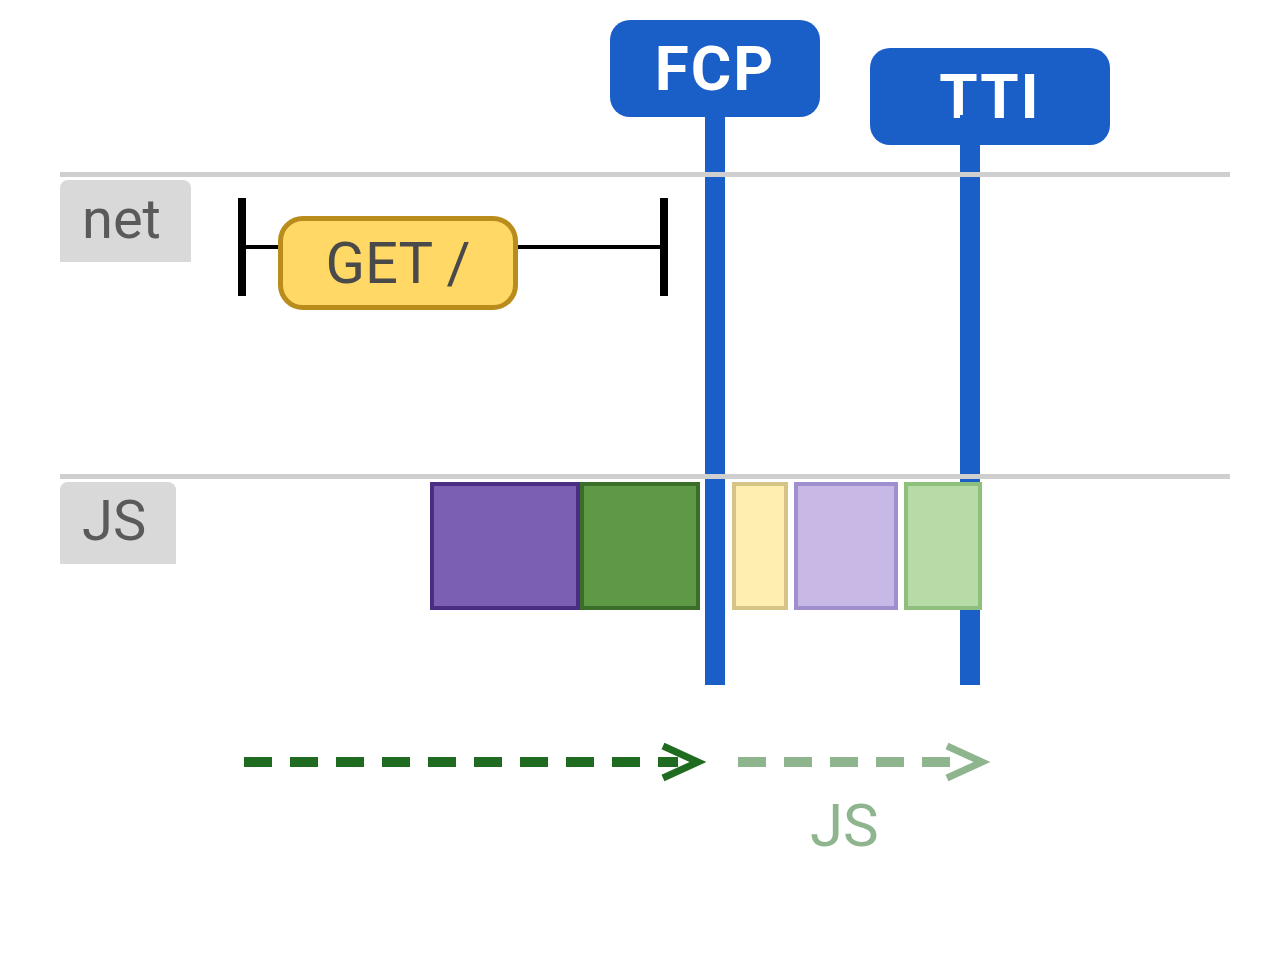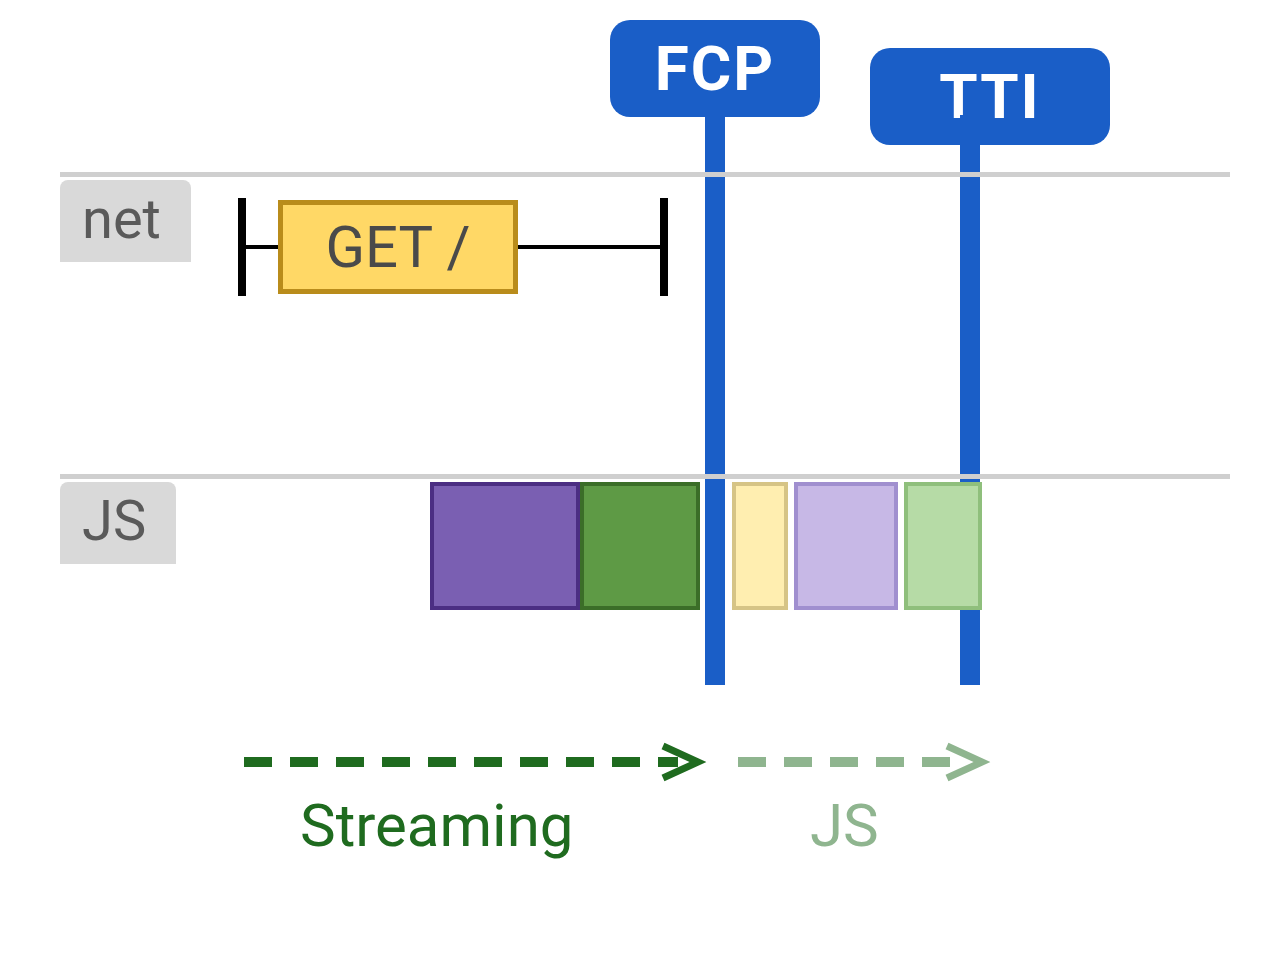--- a/index.html
+++ b/index.html
@@ -89,39 +89,38 @@
 
   <div class="badge" style="left:870px; top:20px; width:240px;margin-top:28px;">TTI</div>
   <div class="vline" style="left:960px; top:115px; height:570px;"></div>
 
   <div class="lane-line" style="left:60px; top:172px; width:1170px;"></div>
   <div class="lane-label" style="left:60px; top:180px;">net</div>
 
   <div class="net-bar-tick" style="left:238px; top:198px; height:98px;"></div>
   <div class="net-bar-line" style="left:244px; top:245px; width:420px;"></div>
   <div class="net-bar-tick" style="left:660px; top:198px; height:98px;"></div>
-  <div class="net-box" style="left:278px; top:200px; width:240px; height:94px;">
+  <div class="net-box" style="left:278px; top:216px; width:240px; height:94px;border-radius:25px;">
     <span>GET /</span>
   </div>
 
   <div class="lane-line" style="left:60px; top:474px; width:1170px;"></div>
   <div class="lane-label" style="left:60px; top:482px;">JS</div>
 
   <div class="js-block" style="left:430px; top:482px; width:150px; height:128px; background:#7a5fb2; border-color:#4b2e83;"></div>
   <div class="js-block" style="left:580px; top:482px; width:120px; height:128px; background:#5e9a45; border-color:#3b6e28;"></div>
 
   <div class="js-block" style="left:732px; top:482px; width:56px; height:128px; background:#ffeeb0; border-color:#d6c486;"></div>
   <div class="js-block" style="left:794px; top:482px; width:104px; height:128px; background:#c7b8e6; border-color:#a08fcf;"></div>
   <div class="js-block" style="left:904px; top:482px; width:78px; height:128px; background:#b6dba6; border-color:#8fbf7c;"></div>
 
   <svg style="position:absolute; left:238px; top:742px; width:470px; height:40px;" viewBox="0 0 470 40">
     <line x1="6" y1="20" x2="440" y2="20" stroke="#1f6b1f" stroke-width="10" stroke-dasharray="28 18" stroke-linecap="butt"></line>
     <polyline points="425,4 460,20 425,36" fill="none" stroke="#1f6b1f" stroke-width="7"></polyline>
   </svg>
-  <div class="arrow-label" style="left:300px; top:790px; color:#1f6b1f; font-size:60px;">Streaming</div>
 
   <svg style="position:absolute; left:732px; top:742px; width:260px; height:40px;" viewBox="0 0 260 40">
     <line x1="6" y1="20" x2="228" y2="20" stroke="#8fb58f" stroke-width="10" stroke-dasharray="28 18" stroke-linecap="butt"></line>
     <polyline points="215,4 250,20 215,36" fill="none" stroke="#8fb58f" stroke-width="7"></polyline>
   </svg>
   <div class="arrow-label" style="left:810px; top:790px; color:#8fb58f; font-size:60px;">JS</div>
 
 </div>
 
 </body></html>

